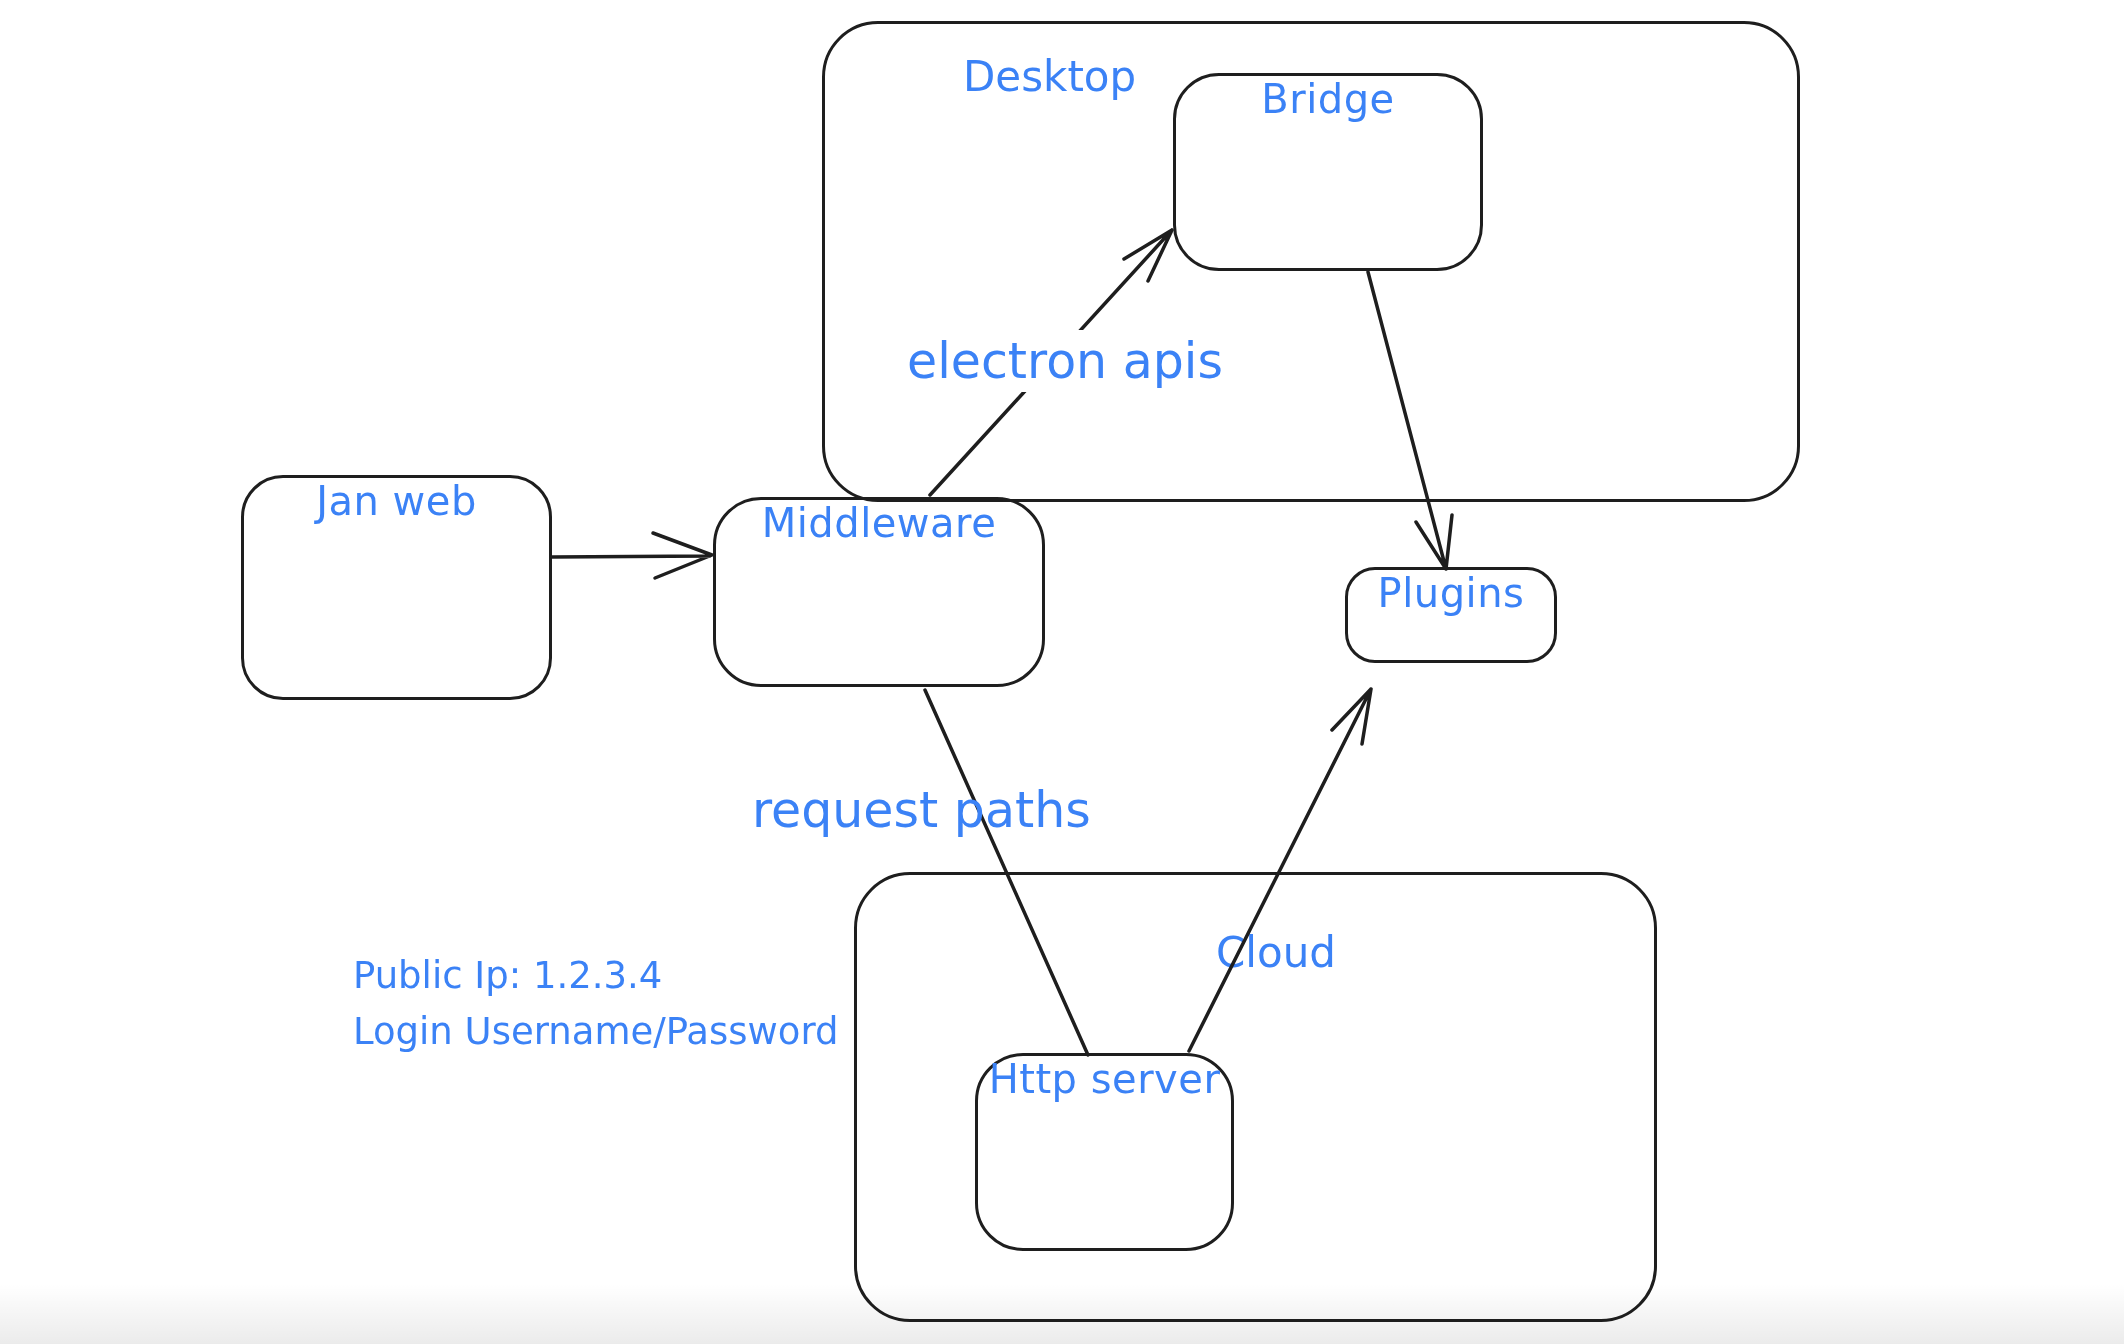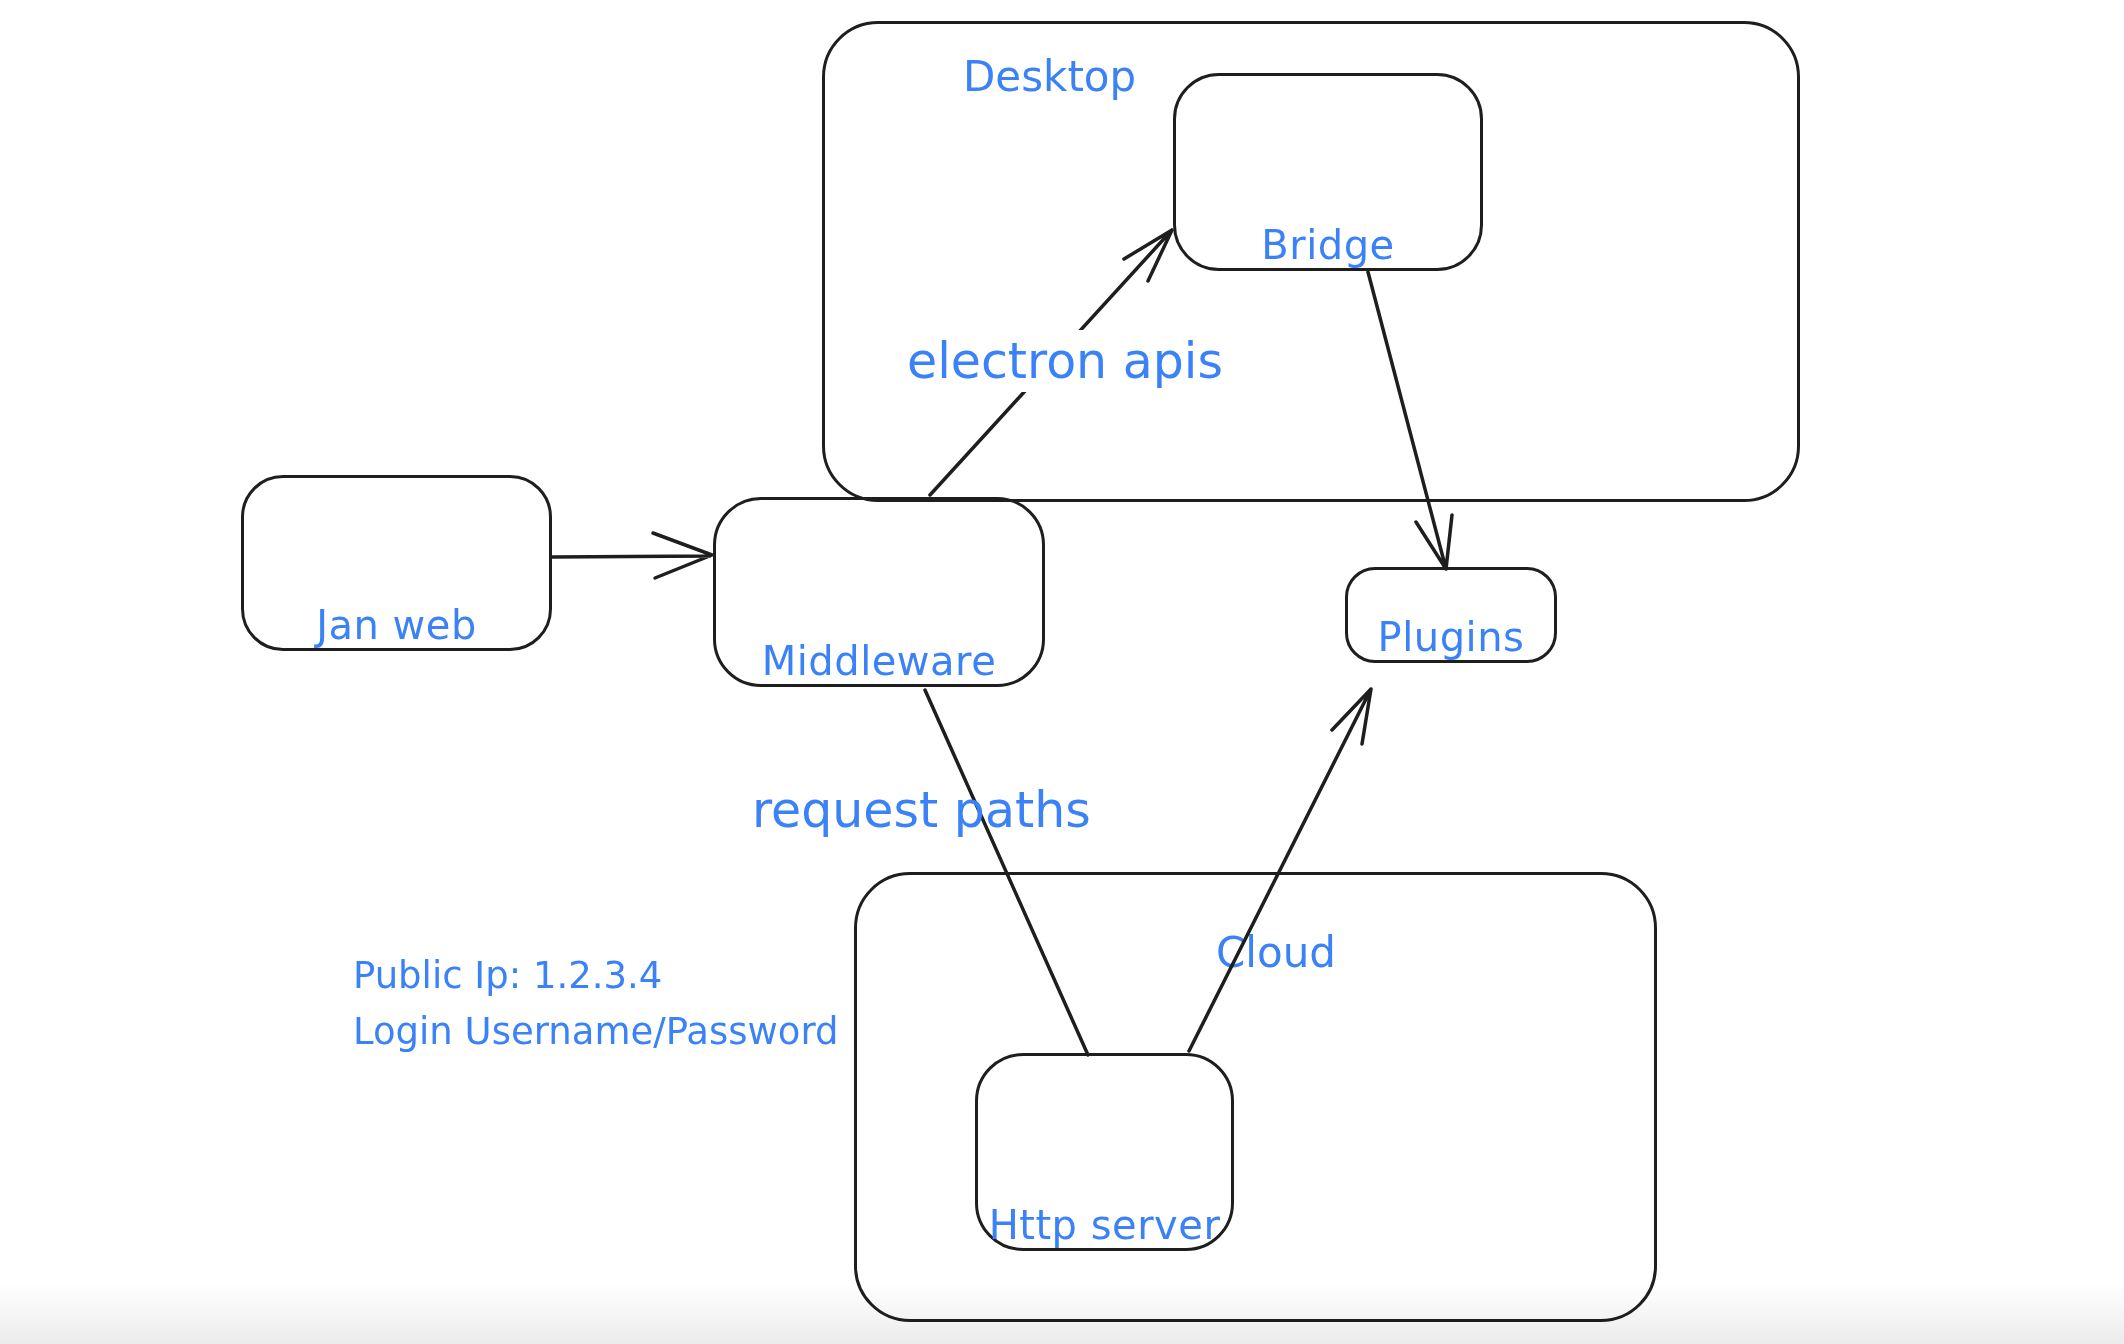--- a/index.html
+++ b/index.html
@@ -15,21 +15,21 @@
     overflow: hidden;
     font-family: "DejaVu Sans", sans-serif;
     color: #3b82f6;
   }
   .shape {
     position: absolute;
     border: 3.5px solid #1e1e1e;
     background: transparent;
     box-sizing: border-box;
     display: flex;
-    align-items: flex-end;
+    align-items: flex-start;
     justify-content: center;
   }
   .node-label {
     font-size: 40px;
     letter-spacing: 0.5px;
     white-space: nowrap;
   }
   .container-label {
     position: absolute;
     font-size: 42px;
@@ -88,21 +88,21 @@
     pointer-events: none;
   }
 
   
   #container-desktop { left: 822px; top: 21px;  width: 978px; height: 481px; border-radius: 56px; }
   #container-cloud   { left: 854px; top: 872px; width: 803px; height: 450px; border-radius: 56px; }
   #label-desktop { left: 963px;  top: 52px;  }
   #label-cloud   { left: 1216px; top: 928px; }
 
   
-  #node-jan-web     { left: 241px;  top: 475px;  width: 311px; height: 176px; border-radius: 42px; }
+  #node-jan-web     { left: 241px;  top: 475px;  width: 311px; height: 225px; border-radius: 42px; }
   #node-middleware  { left: 713px;  top: 497px;  width: 332px; height: 190px; border-radius: 48px; }
   #node-bridge      { left: 1173px; top: 73px;   width: 310px; height: 198px; border-radius: 46px; }
   #node-plugins     { left: 1345px; top: 567px;  width: 212px; height: 96px; border-radius: 30px; }
   #node-http-server { left: 975px;  top: 1053px; width: 259px; height: 198px; border-radius: 48px; }
 </style>
 </head>
 <body>
 
 <div id="stage">
 

